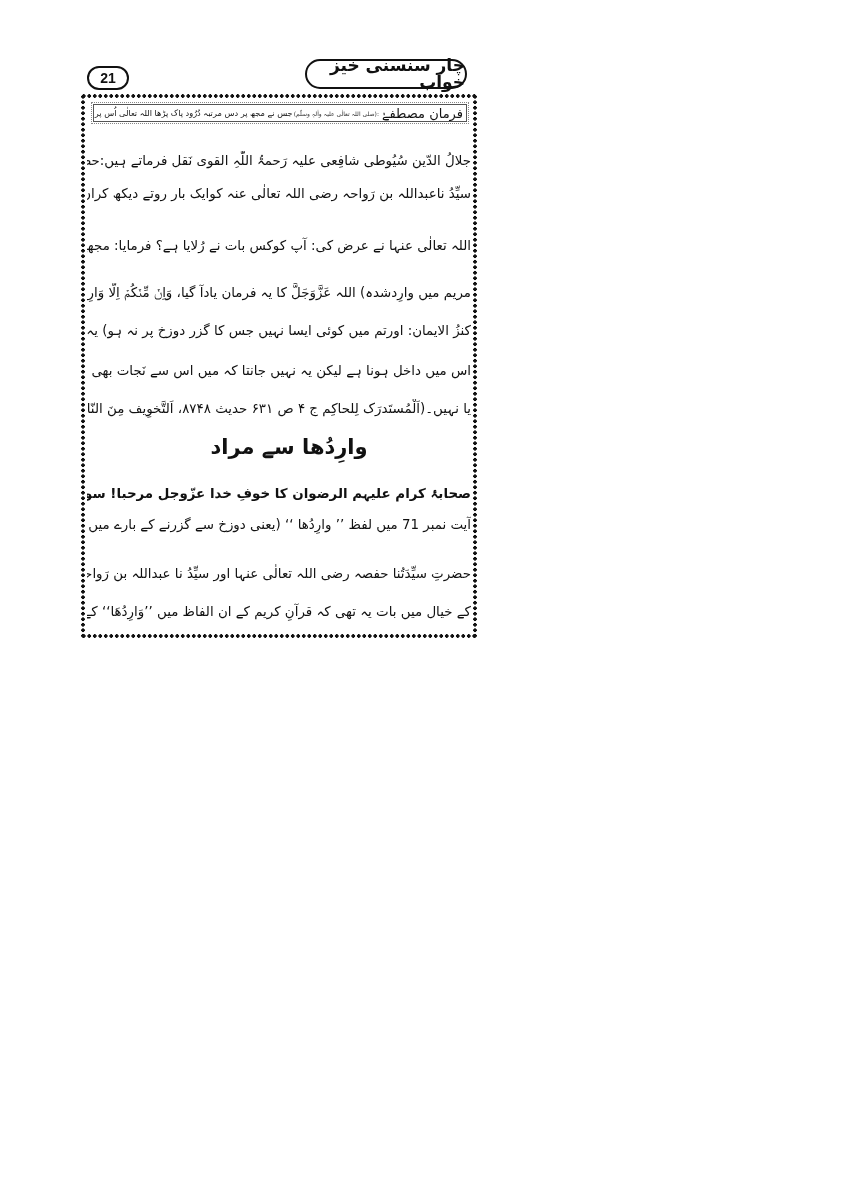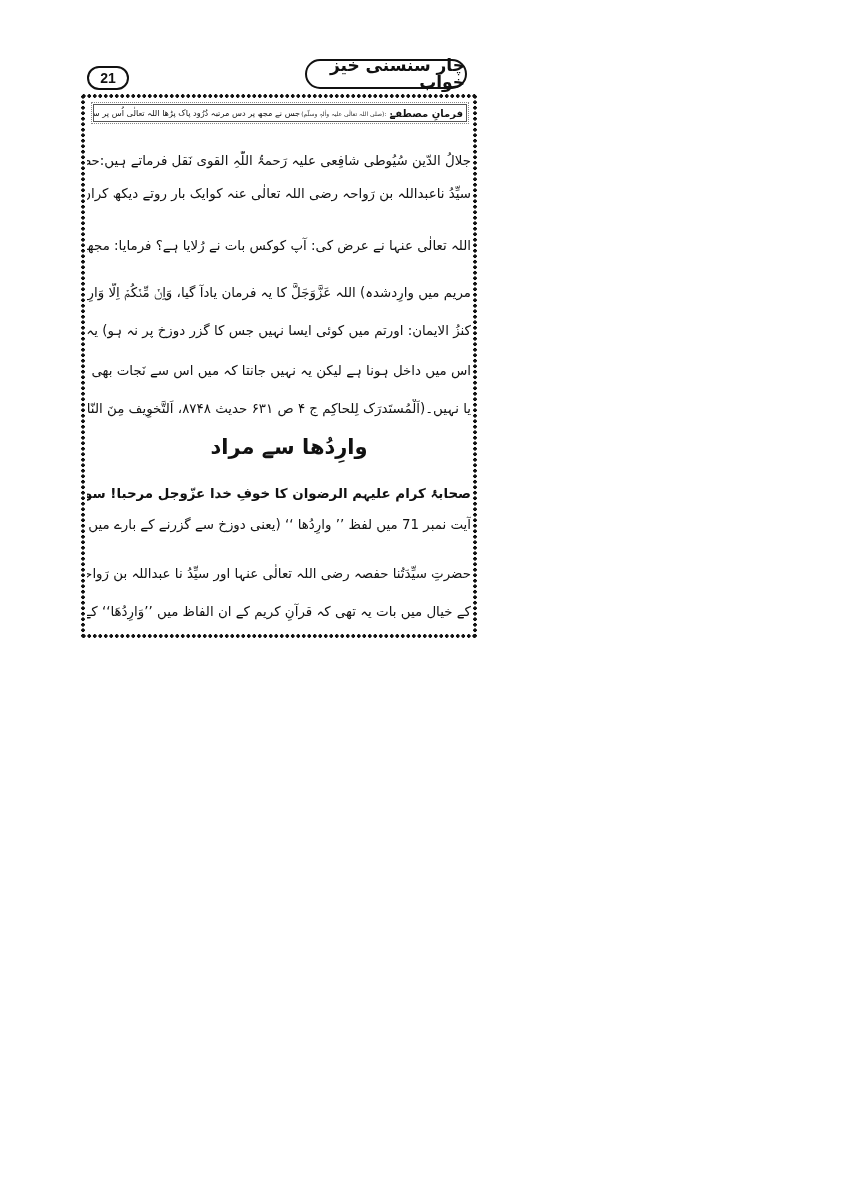--- a/index.html
+++ b/index.html
@@ -102,22 +102,22 @@
     display: flex;
     align-items: center;
     direction: rtl;
     font-size: 8.2px;
     white-space: nowrap;
     overflow: hidden;
     padding: 0 3px;
     box-sizing: border-box;
   }
   .farman-box .farman-label {
-    font-weight: bold;
-    font-size: 10px;
+    font-weight: normal;
+    font-size: 13px;
     margin-left: 2px;
   }
   .farman-box .farman-honorific {
     font-size: 6px;
     color: #333;
     margin: 0 1px;
   }
 
   
   .line {

